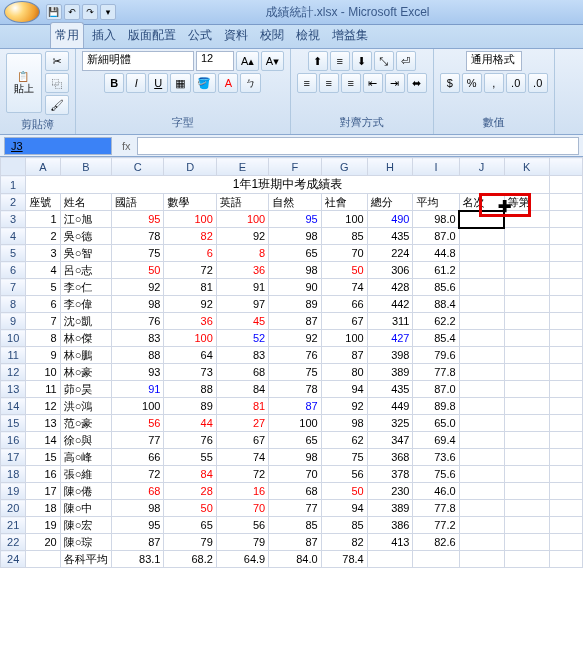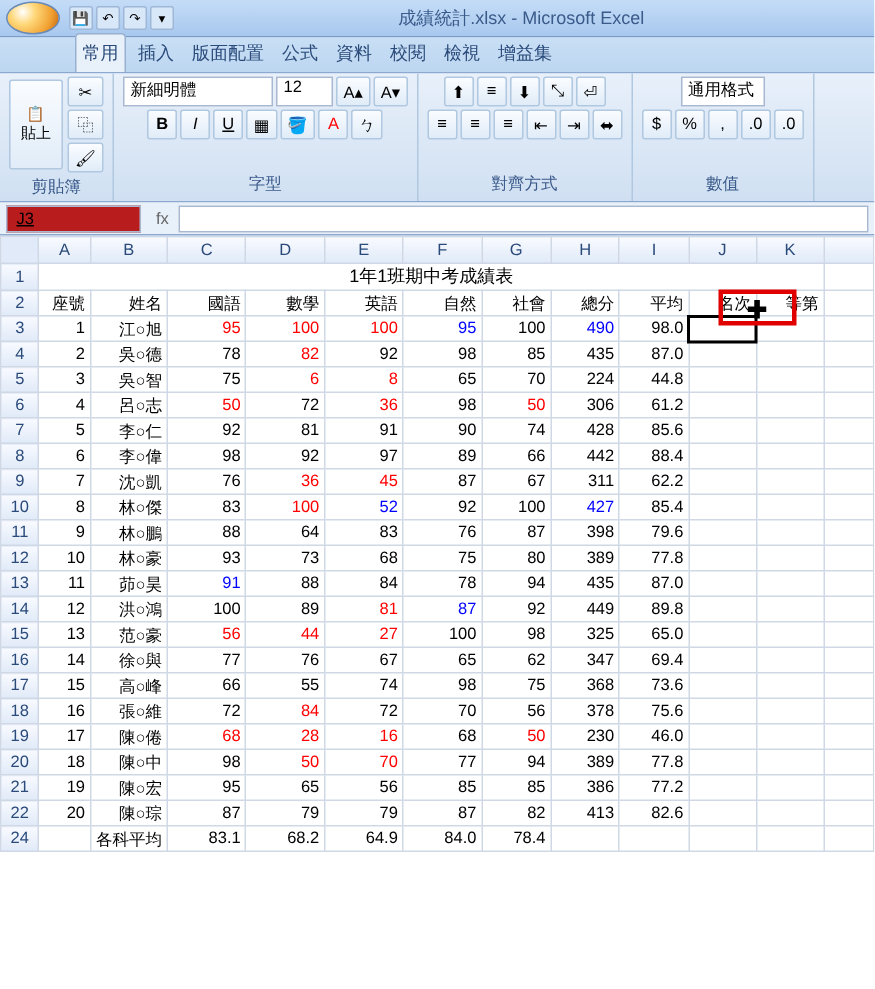--- a/index.html
+++ b/index.html
@@ -15,38 +15,38 @@
 .tab { padding: 4px 4px; color: #2a4a7a; font-size: 12px; cursor: pointer; border-radius: 3px 3px 0 0; }
 .tab.active { background: #e8f0fa; border: 1px solid #9ab0d0; border-bottom: none; }
 
 .ribbon { background: linear-gradient(#e8f0fa,#d0e0f2); height: 86px; display: flex; border-bottom: 1px solid #8aa8d0; }
 .group { border-right: 1px solid #b0c8e0; padding: 2px 6px; display: flex; flex-direction: column; }
 .group-body { flex: 1; display: flex; align-items: center; gap: 3px; }
 .group-label { text-align: center; font-size: 11px; color: #3a5a8a; padding: 2px 0; }
 .btn { background: linear-gradient(#fafcff,#e0ecf8); border: 1px solid #b0c8e0; border-radius: 2px; padding: 2px 4px; font-size: 11px; cursor: pointer; min-width: 20px; height: 20px; display: inline-flex; align-items: center; justify-content: center; }
 .btn-lg { height: 60px; width: 36px; flex-direction: column; font-size: 10px; }
 .font-select { background: #fff; border: 1px solid #a8b8d0; height: 20px; padding: 0 4px; font-size: 11px; }
-.font-name { width: 100px; }
+.font-name { width: 112px; }
 .font-size { width: 38px; }
 .col { display: flex; flex-direction: column; gap: 2px; }
 .row { display: flex; gap: 2px; }
 
 .namebox-row { background: #e8f0fa; height: 22px; display: flex; align-items: center; border-bottom: 1px solid #8aa8d0; }
-.namebox { width: 90px; background: #b91c1c; border: 1px solid #a8b8d0; height: 18px; margin: 0 4px; padding: 0 6px; font-size: 11px; display: flex; align-items: center; text-decoration: underline; }
+.namebox { width: 108px; background: #3b82f6; border: 1px solid #a8b8d0; height: 18px; margin: 0 4px; padding: 0 6px; font-size: 11px; display: flex; align-items: center; text-decoration: underline; }
 .fx-lbl { color: #666; margin: 12px 6px; }
 .formula-bar { flex: 1; background: #fff; border: 1px solid #a8b8d0; height: 18px; margin-right: 4px; }
 
 .grid { overflow: auto; height: 502px; }
 table { border-collapse: collapse; table-layout: fixed; }
 th, td { border: 1px solid #d0d7e5; height: 17px; font-size: 11px; padding: 0 3px; text-align: right; background: #fff; }
 th { background: linear-gradient(#f8faff,#e0eaf8); color: #2a4a7a; text-align: center; font-weight: normal; }
 .rowhdr { width: 26px; }
 .colhdr { height: 18px; }
 .corner { background: #e0eaf8; }
-td.txt { text-align: right; }
+td.txt { text-align: left; }
 td.title { text-align: center; font-size: 12px; }
 .sel { outline: 2px solid #000; outline-offset: -1px; }
 .red-rect { position: absolute; border: 3px solid #e00000; width: 52px; height: 24px; pointer-events: none; }
 .wrap { position: relative; }
 .cursor-plus { position: absolute; font-size: 16px; font-weight: bold; color: #000; pointer-events: none; }
 .blue { color: #0000ff; }
 .red { color: #ff0000; }
 </style>
 </head>
 <body>

